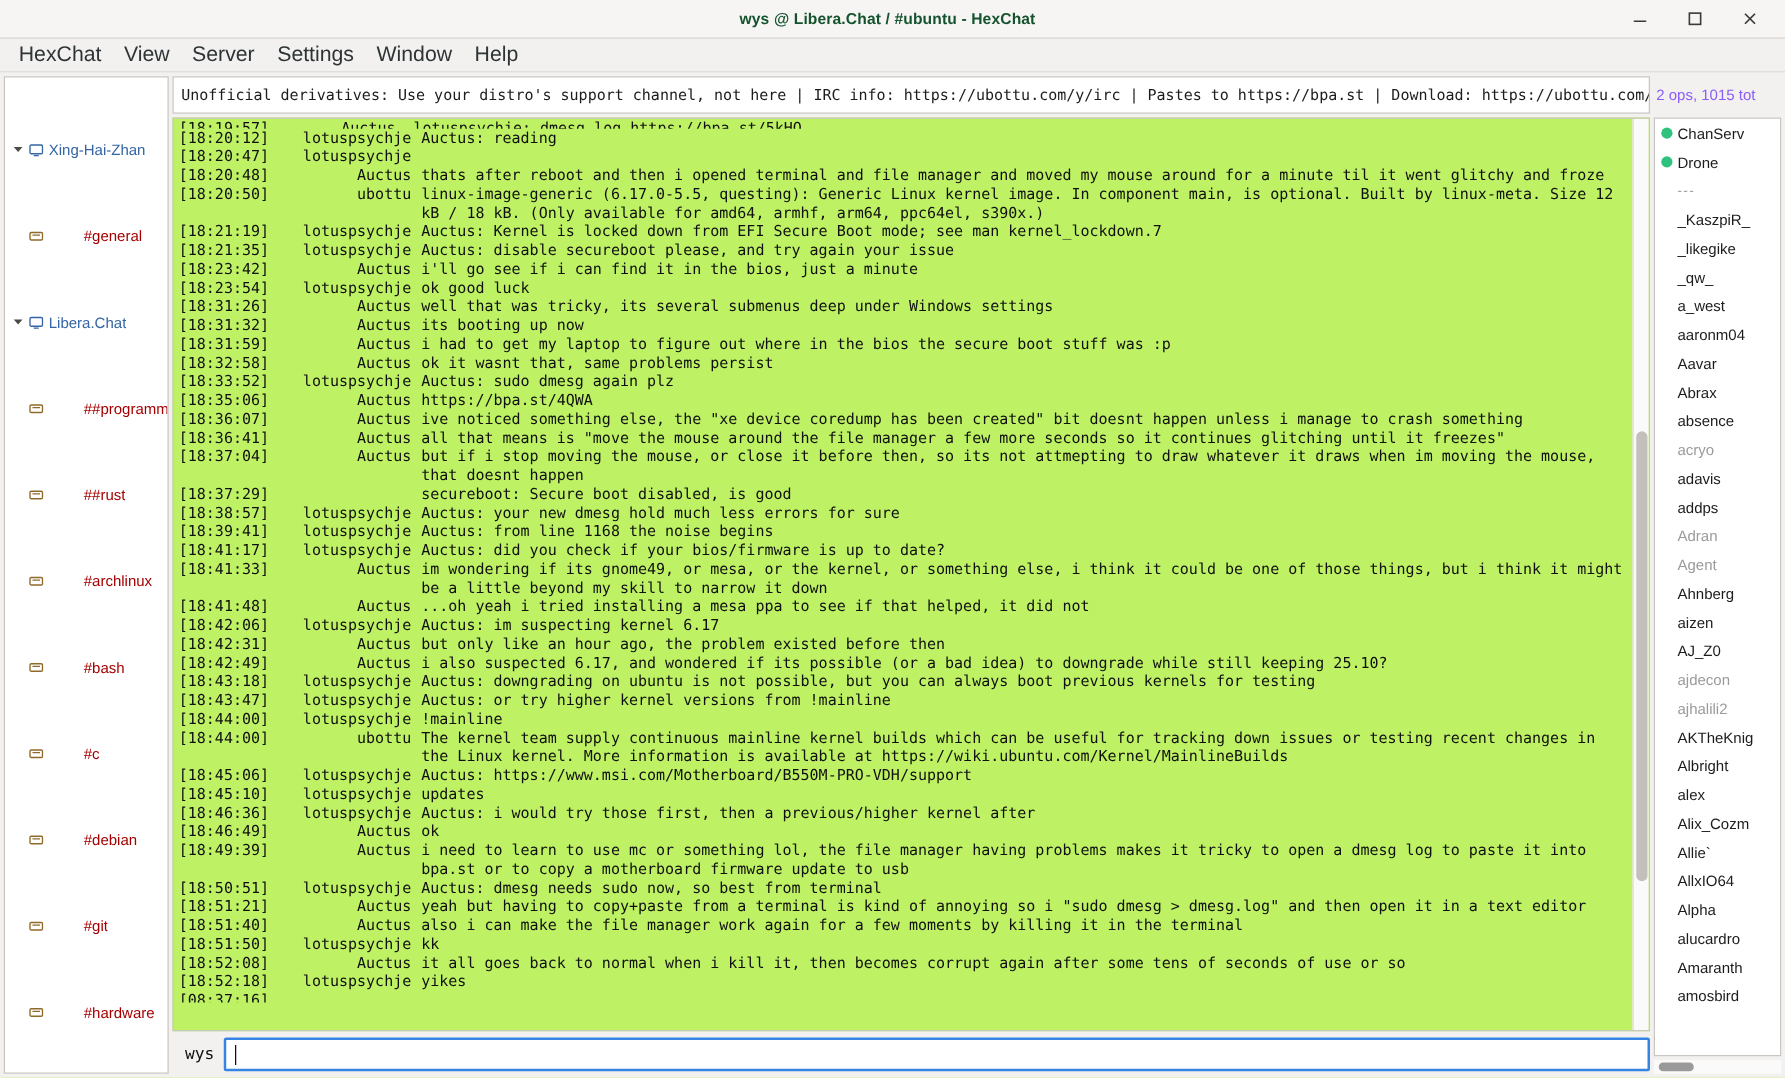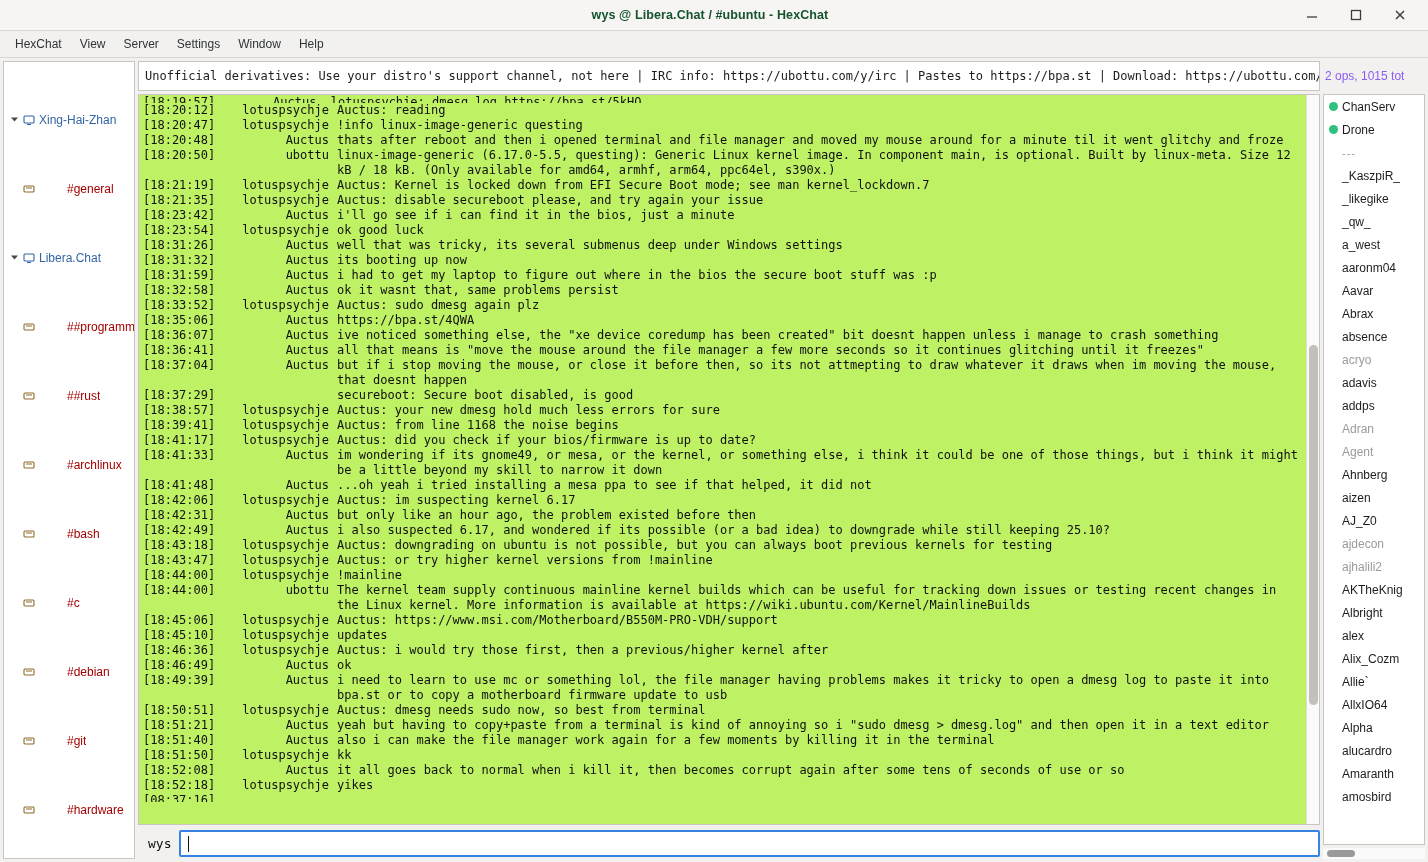--- a/index.html
+++ b/index.html
@@ -42,21 +42,21 @@
   
   .menubar {
     height: 27px;
     background: #f2f1f0;
     border-bottom: 1px solid #dad6d2;
     display: flex; align-items: center;
     padding-left: 6px;
     flex: none;
   }
   .menuitem {
-    font-size: 12px;
+    font-size: 17px;
     color: #2e3436;
     padding: 4px 9px;
     border-radius: 3px;
     cursor: default;
   }
 
   
   .body {
     flex: 1 1 auto;
     display: flex;
@@ -467,21 +467,20 @@
               <span class="txt">[18:19:57]        Auctus  lotuspsychje: dmesg log https://bpa.st/5kHQ</span>
             </div>
             <div class="msg">
               <span class="ts">[18:20:12]</span>
               <span class="nick">lotuspsychje</span>
               <span class="txt">Auctus: reading</span>
             </div>
             <div class="msg">
               <span class="ts">[18:20:47]</span>
               <span class="nick">lotuspsychje</span>
-              <span class="txt">!info linux-image-generic questing</span>
             </div>
             <div class="msg">
               <span class="ts">[18:20:48]</span>
               <span class="nick">Auctus</span>
               <span class="txt">thats after reboot and then i opened terminal and file manager and moved my mouse around for a minute til it went glitchy and froze</span>
             </div>
             <div class="msg">
               <span class="ts">[18:20:50]</span>
               <span class="nick">ubottu</span>
               <span class="txt">linux-image-generic (6.17.0-5.5, questing): Generic Linux kernel image. In component main, is optional. Built by linux-meta. Size 12 kB / 18 kB. (Only available for amd64, armhf, arm64, ppc64el, s390x.)</span>

